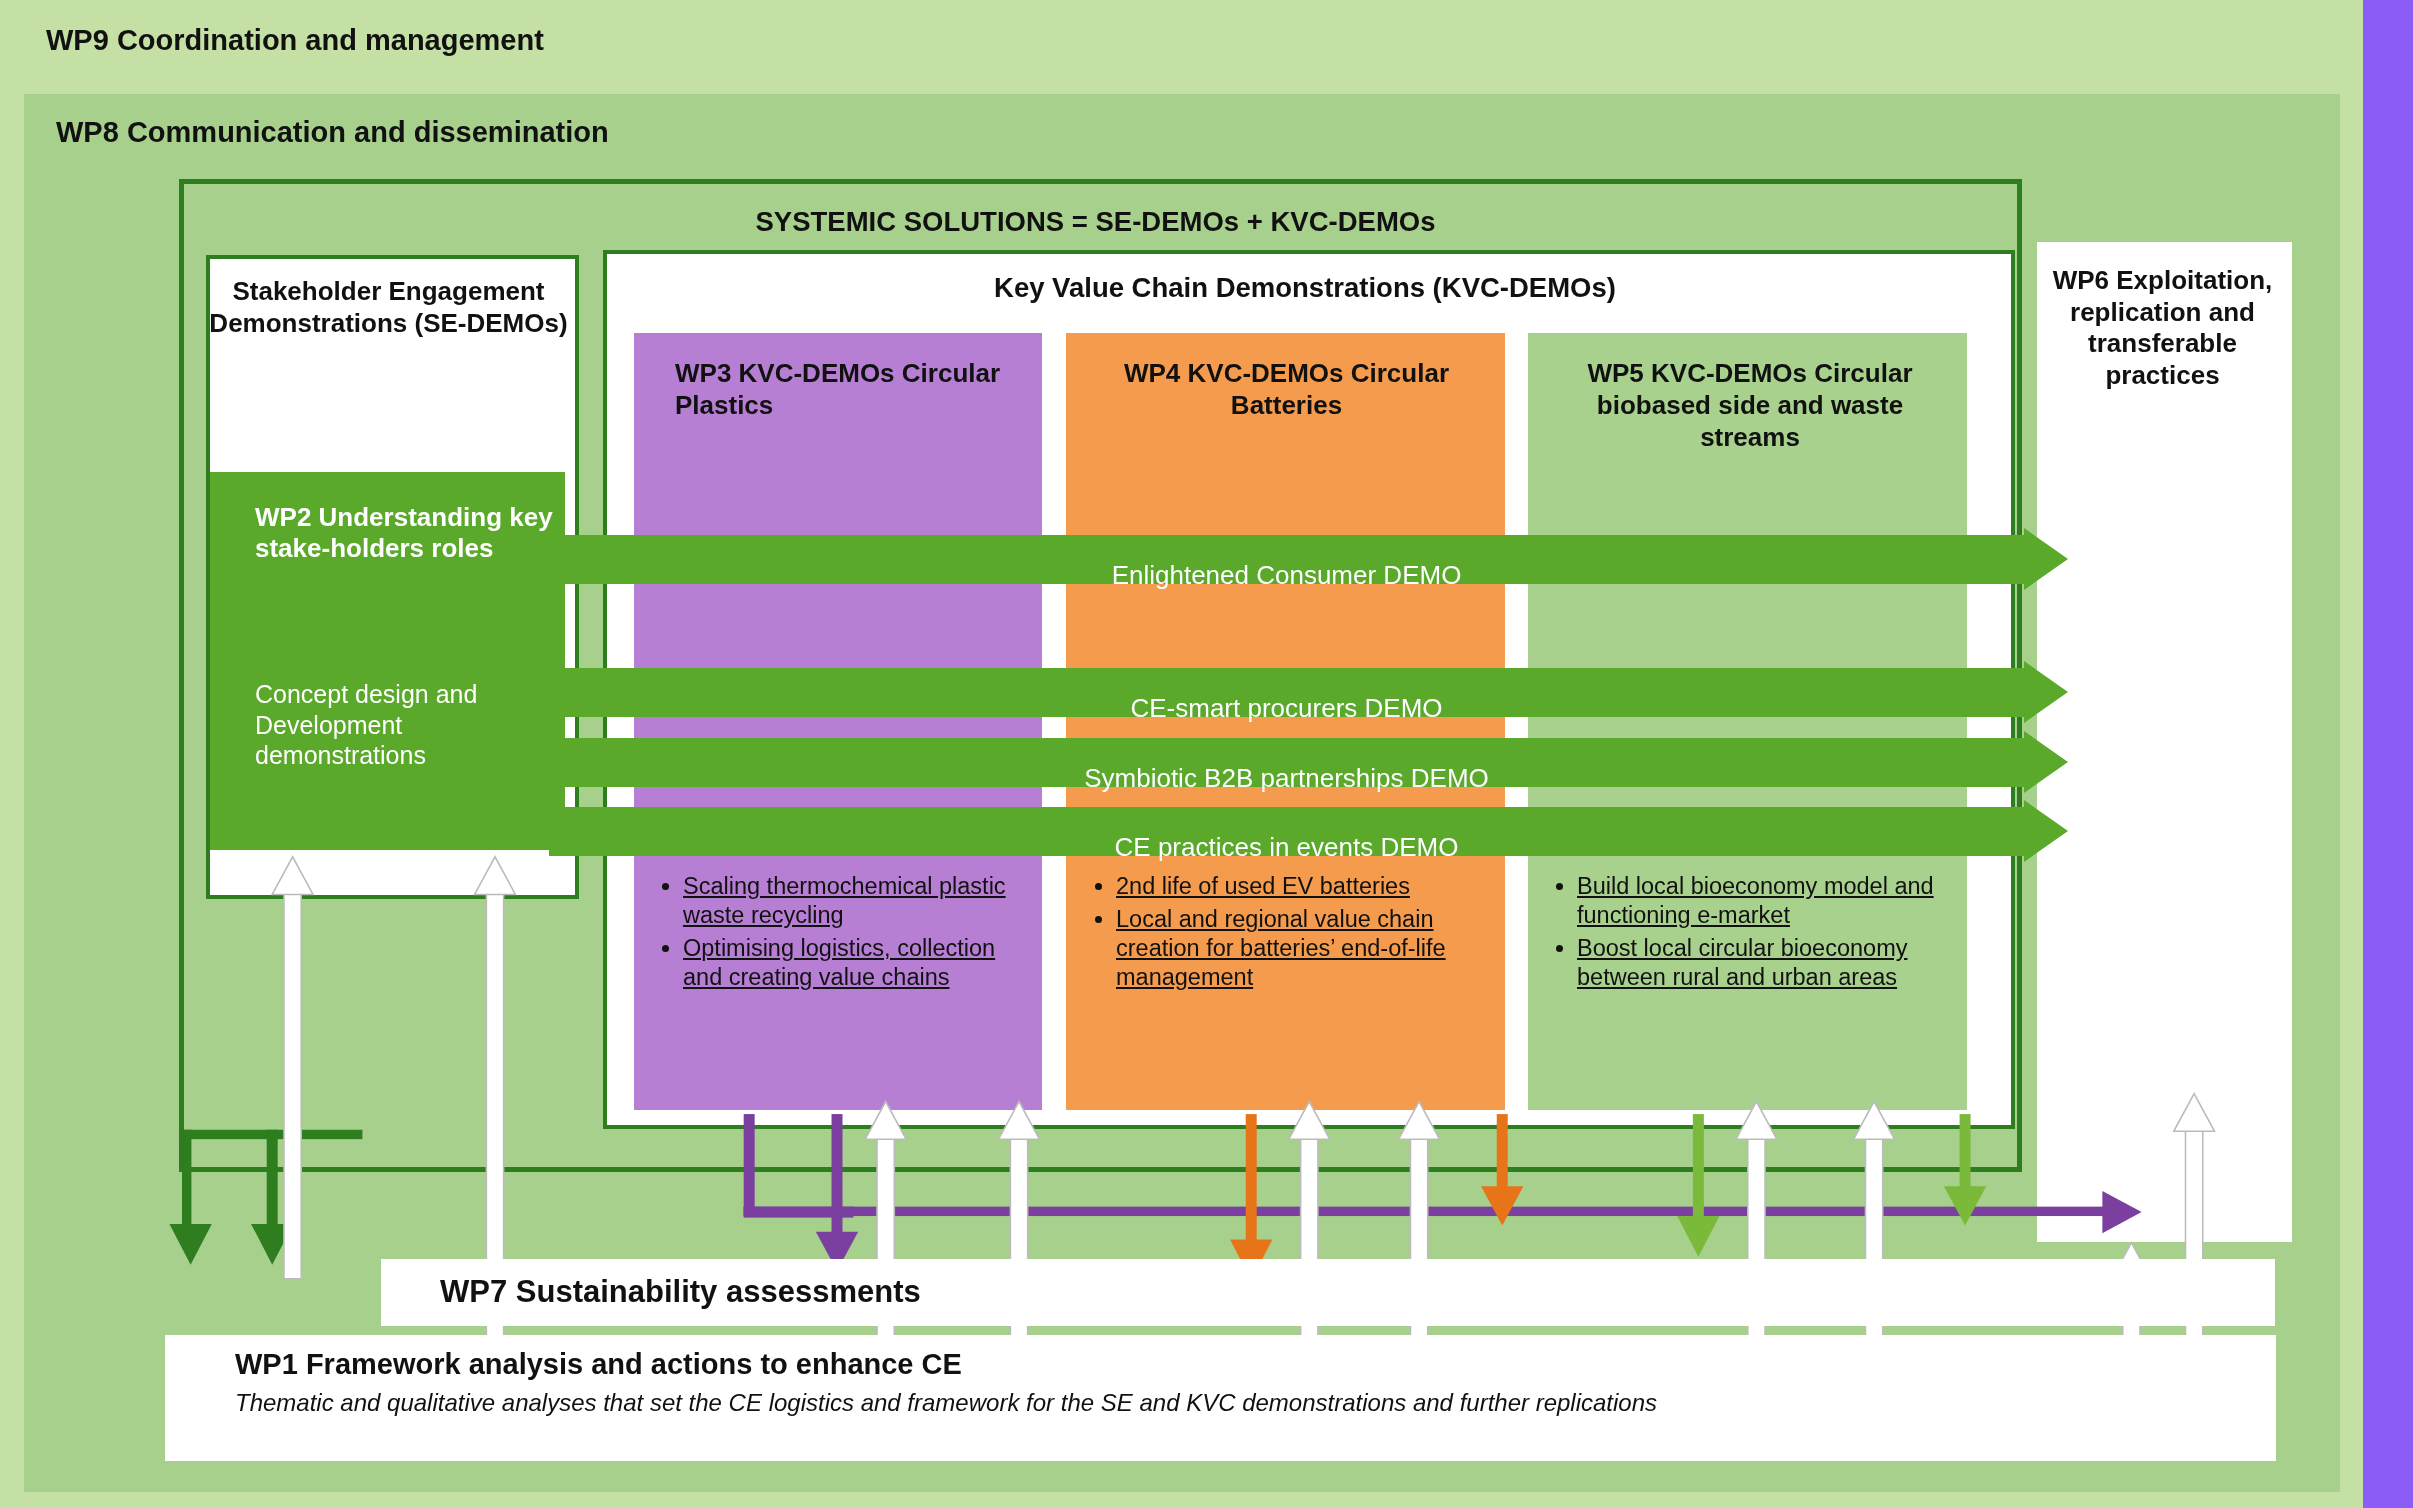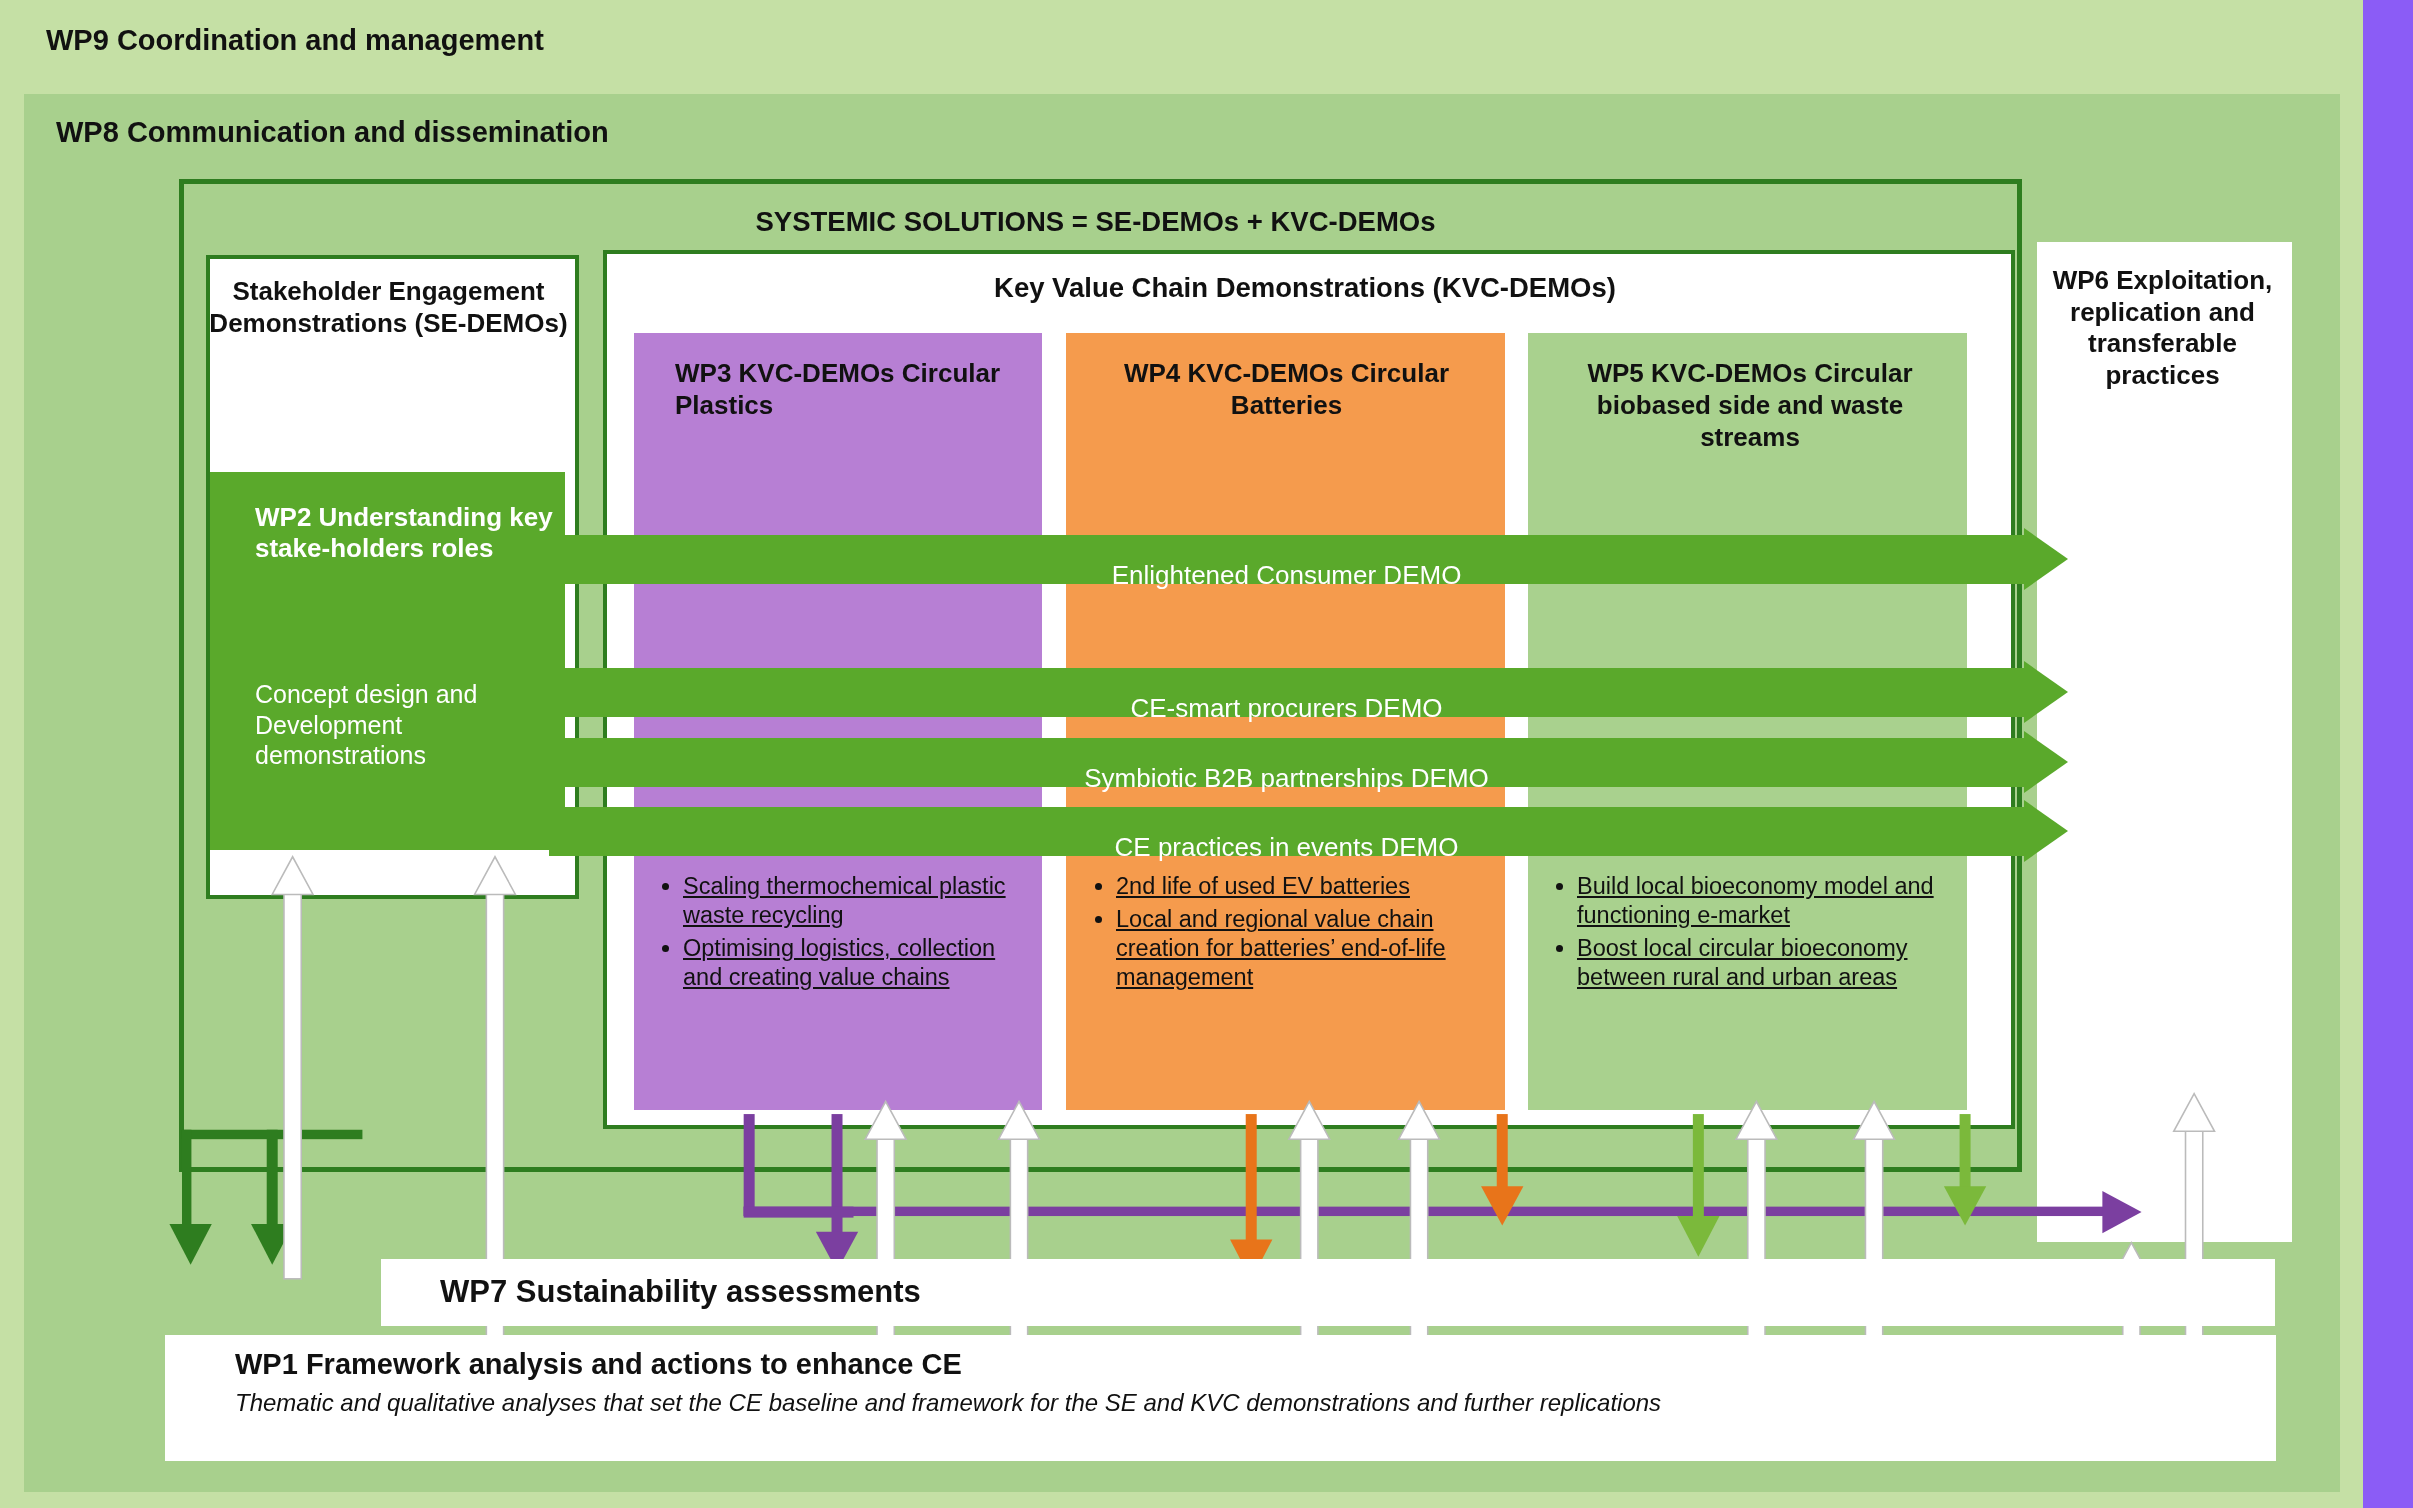--- a/index.html
+++ b/index.html
@@ -253,16 +253,16 @@
     <polygon points="2771,1442 2823,1442 2797,1394" fill="#fff" stroke="#bbb" stroke-width="2"></polygon>
     <rect x="2706" y="1620" width="22" height="160" fill="#fff" stroke="#bbb" stroke-width="2"></rect>
     <polygon points="2691,1632 2743,1632 2717,1584" fill="#fff" stroke="#bbb" stroke-width="2"></polygon>
   </svg>
 
   <div class="wp7-box"></div>
   <div class="wp7-title">WP7 Sustainability assessments</div>
 
   <div class="wp1-box"></div>
   <div class="wp1-title">WP1 Framework analysis and actions to enhance CE</div>
-  <div class="wp1-sub">Thematic and qualitative analyses that set the CE baseline and framework for the SE and KVC demonstrations and further replications</div>
+  <div class="wp1-sub">Thematic and qualitative analyses that set the CE logistics and framework for the SE and KVC demonstrations and further replications</div>
 
 </div>
 
 
 </body></html>

